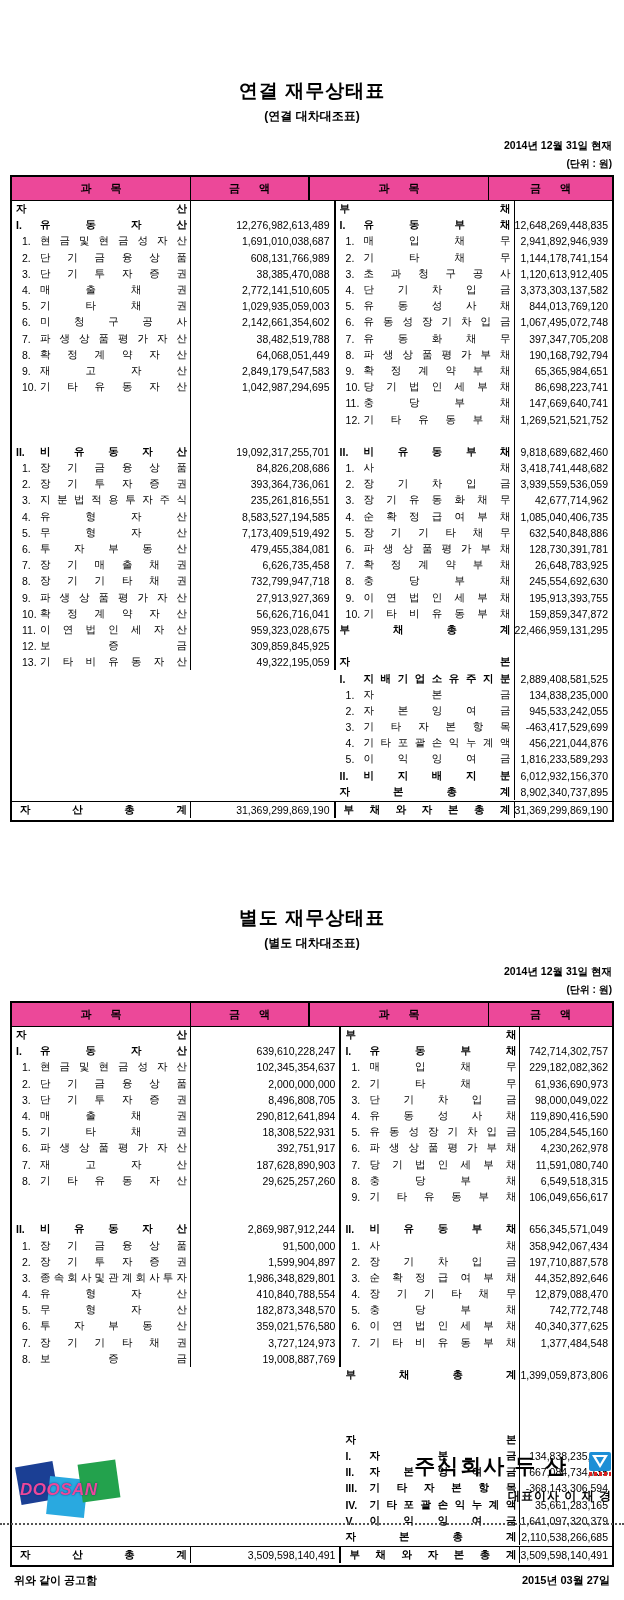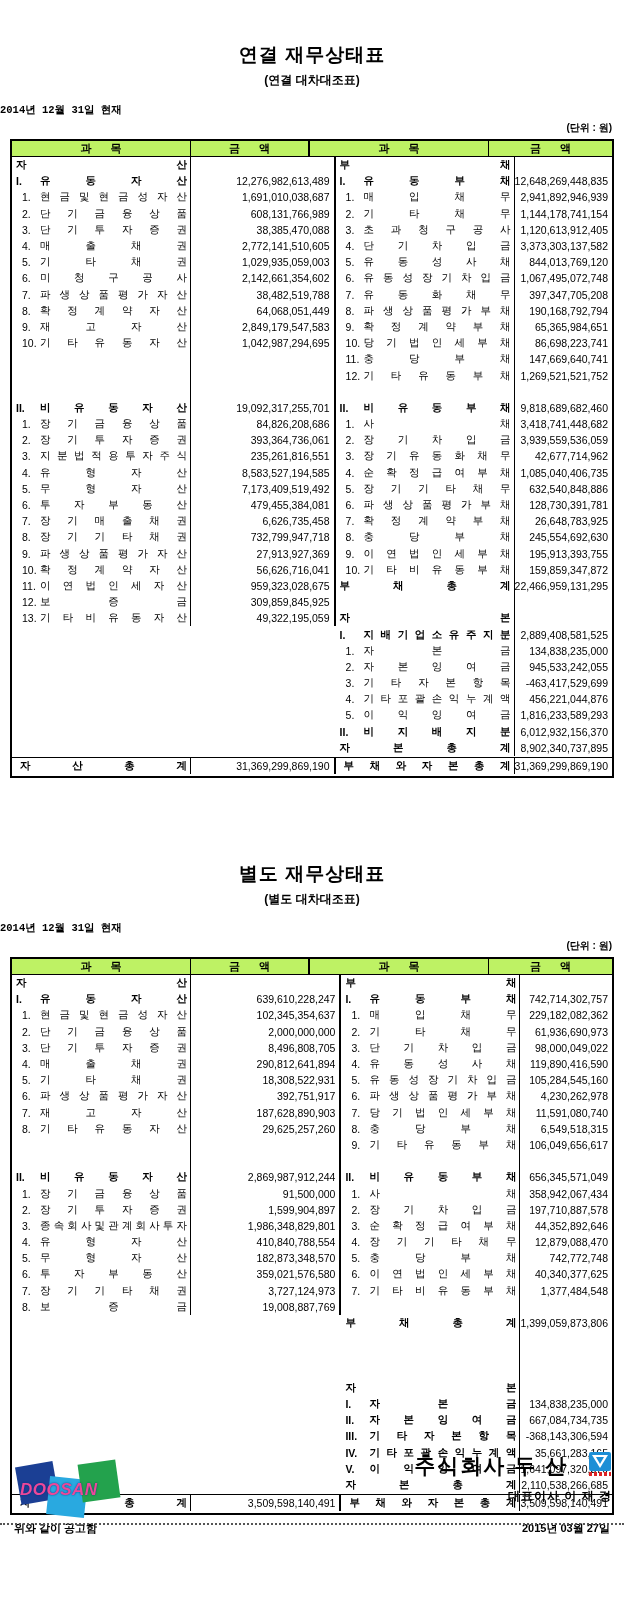--- a/index.html
+++ b/index.html
@@ -2,25 +2,25 @@
 <html><head>
 <meta charset="utf-8">
 <style>
   * { margin:0; padding:0; box-sizing:border-box; }
   html,body { background:#fff; }
   body { font-family:"Liberation Sans","DejaVu Sans",sans-serif; color:#000; }
   .page { position:relative; width:624px; height:1600px; background:#fff; overflow:hidden; }
 
   .stmt-title { text-align:center; font-size:19px; font-weight:700; letter-spacing:1px; }
   .stmt-sub   { text-align:center; font-size:12px; font-weight:700; margin-top:4px; }
-  .asof  { font-size:10.5px; font-weight:700; padding-right:12px;font-family:Liberation Mono, monospace; }
+  .asof  { text-align:right; font-size:10.5px; font-weight:700; padding-right:12px; }
   .unit  { text-align:right; font-size:10px;  font-weight:700; padding-right:12px; margin-top:4px; }
 
   .fin-table { margin:4px 10px 0 10px; border:2px solid #000; }
-  .thead { display:flex; height:16px; background:#bef264; border-bottom:1px solid #000; }
+  .thead { display:flex; height:24px; background:#ec4899; border-bottom:1px solid #000; }
   .th { font-size:11px; font-weight:700; display:flex; align-items:center; justify-content:center; word-spacing:16px; }
   .th.acct-h1 { width:179px; border-right:1px solid #000; }
   .th.amt-h1  { width:119px; border-right:2px solid #000; }
   .th.acct-h2 { width:179px; border-right:1px solid #000; }
   .th.amt-h2  { flex:1; }
 
   .tbody { display:flex; }
   .half  { display:flex; flex-direction:column; }
   .half-left  { width:346px; }
   .half-right { flex:1; }
@@ -68,21 +68,21 @@
 
   .dash-sep { position:absolute; left:0; top:1523px; width:624px; border-top:2px dotted #555; }
 
   .audit { position:absolute; left:0; top:1532px; width:624px; text-align:center; font-size:11px; font-weight:700; line-height:18px; }
 </style>
 </head>
 <body>
 
 <div class="page">
 
-  <section style="padding-top:42px;">
+  <section style="padding-top:42px;margin-top:36px;">
     <div class="stmt-title">연결 재무상태표</div>
     <div class="stmt-sub">(연결 대차대조표)</div>
     <div class="asof" style="margin-top:14px;">2014년 12월 31일 현재</div>
     <div class="unit">(단위 : 원)</div>
 
     <div class="fin-table">
       <div class="thead">
         <div class="th acct-h1">과 목</div>
         <div class="th amt-h1">금 액</div>
         <div class="th acct-h2">과 목</div>

